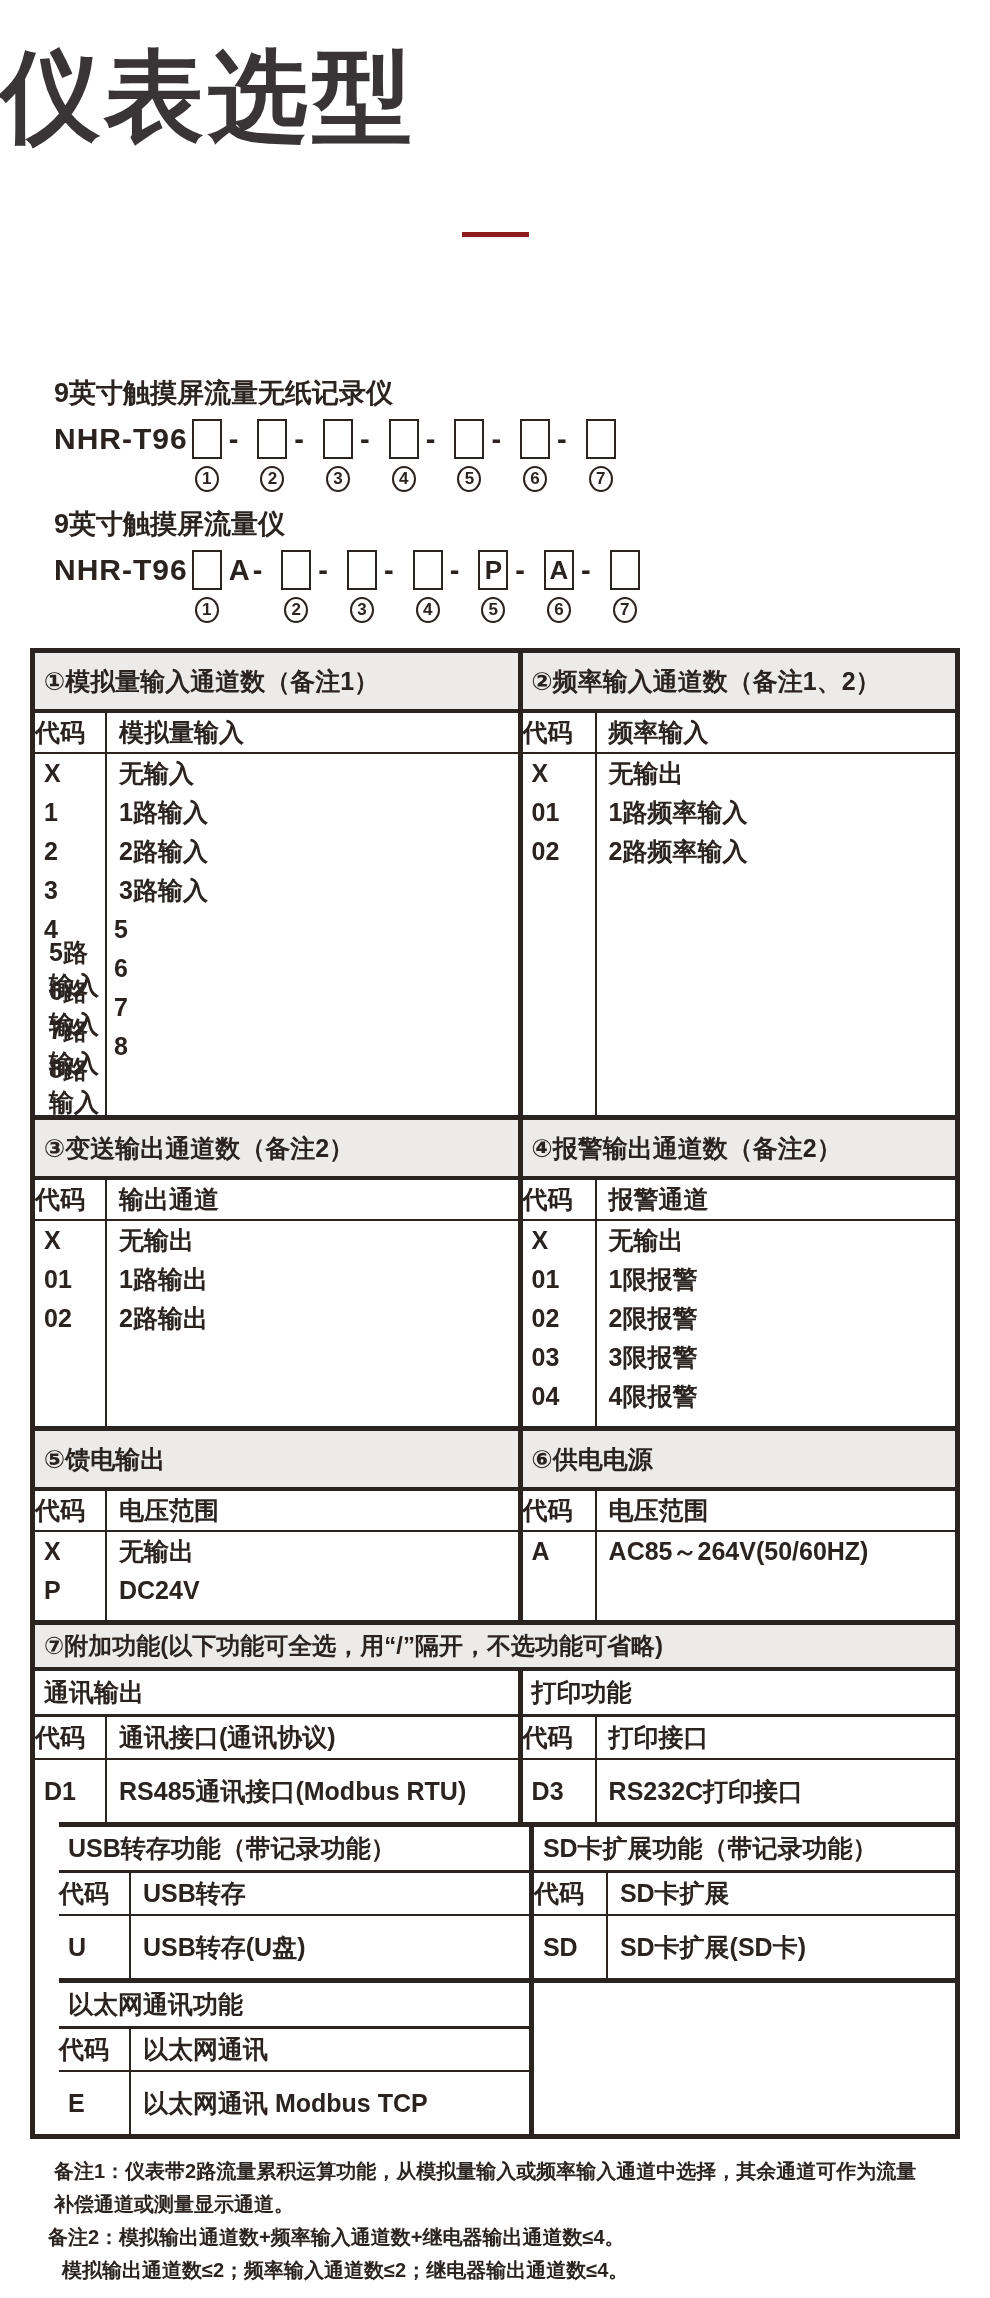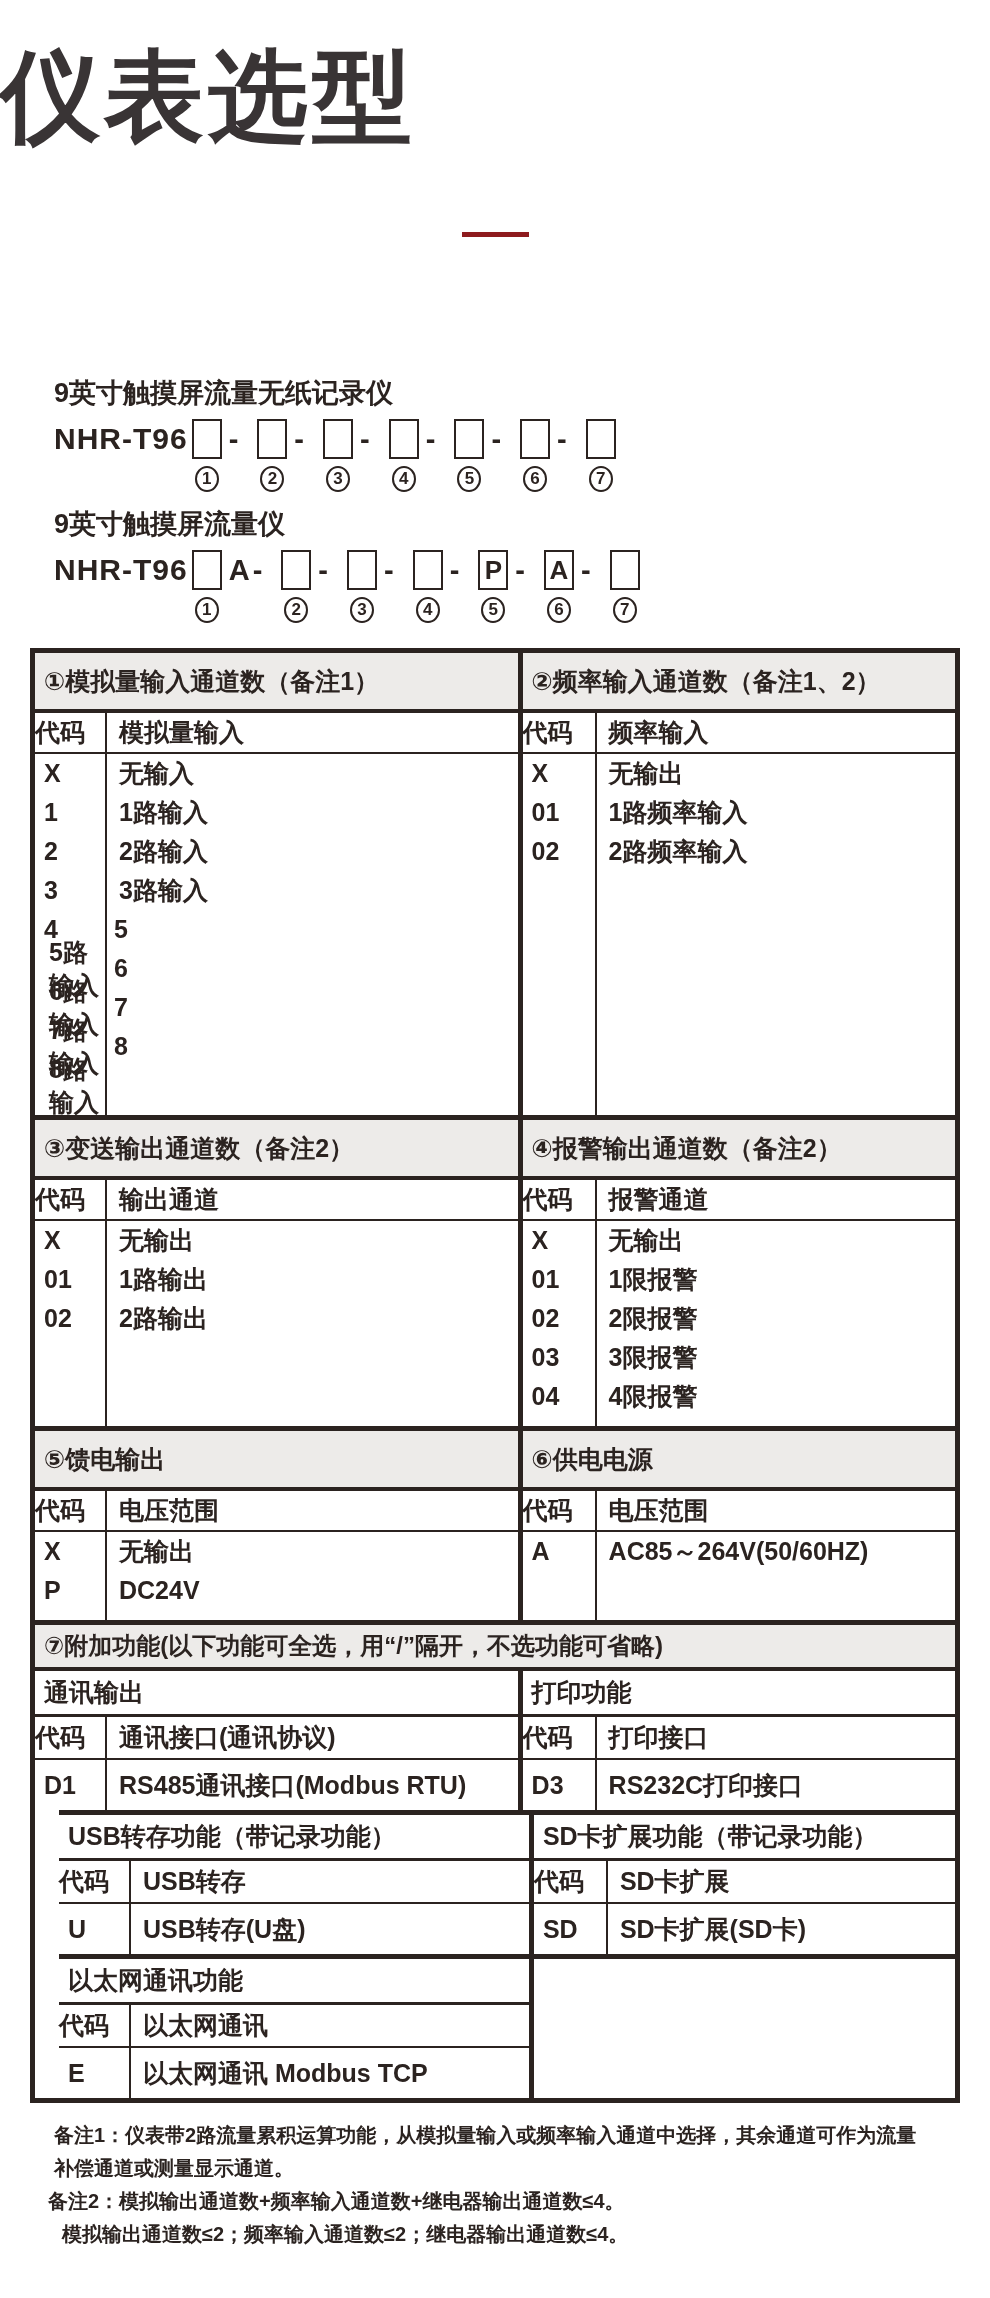--- a/index.html
+++ b/index.html
@@ -96,21 +96,21 @@
   }
   .group{display:flex;align-items:stretch;justify-content:center;}
   .group + .group{border-top:var(--b-sect) solid var(--ink);margin-left:24px;}
   .subttl{
     height:46px;display:flex;align-items:center;padding-left:9px;
     font-size:25px;font-weight:bold;
     border-bottom:3px solid var(--ink);
   }
   .hbody.s7{padding-bottom:0;}
   .hbody.s7 .chc,.hbody.s7 .dhc{height:43px;}
-  .hbody.s7 .cc,.hbody.s7 .dc{height:50px;}
+  .hbody.s7 .cc,.hbody.s7 .dc{height:62px;}
   
   .notes{margin-top:16px;}
   .note{font-size:20px;font-weight:bold;line-height:33px;white-space:nowrap;}
   .note:nth-child(1){padding-left:54px;}
   .note:nth-child(2){padding-left:54px;}
   .note:nth-child(3){padding-left:48px;}
   .note:nth-child(4){padding-left:62px;}
 </style>
 </head>
 <body>

